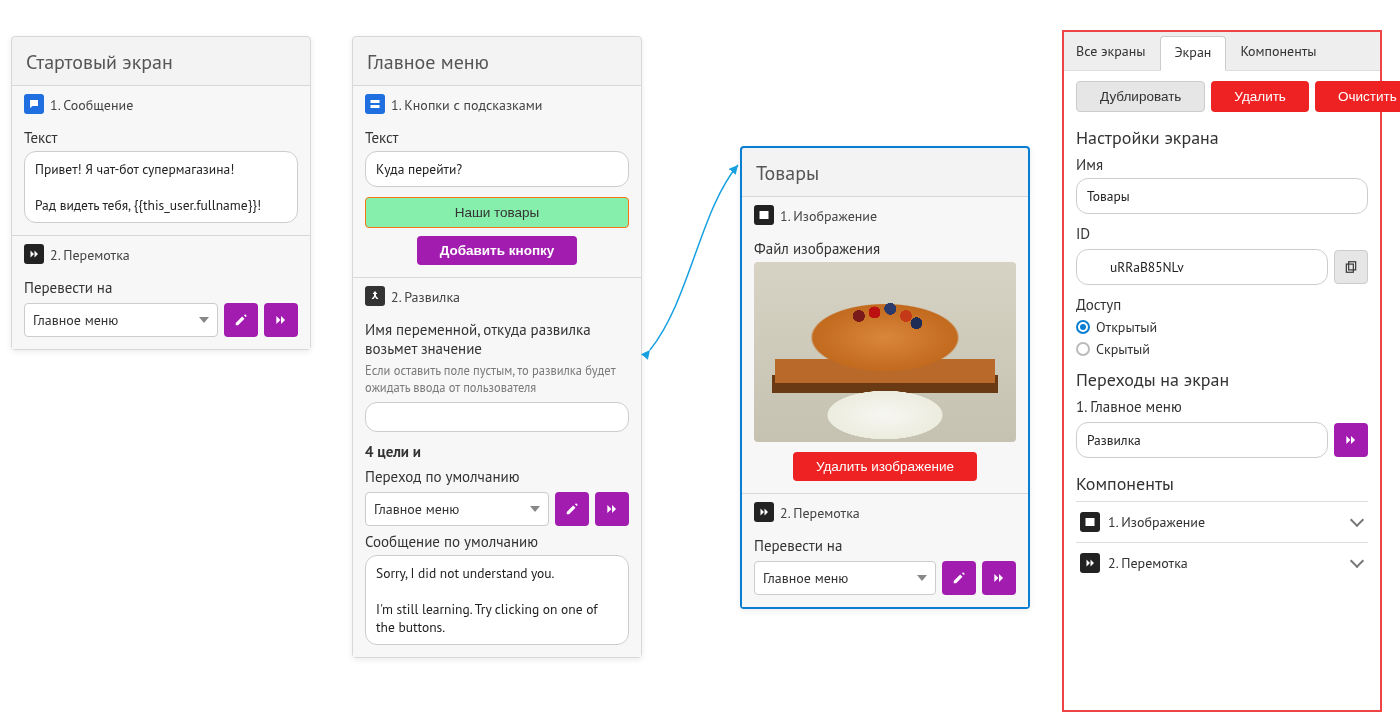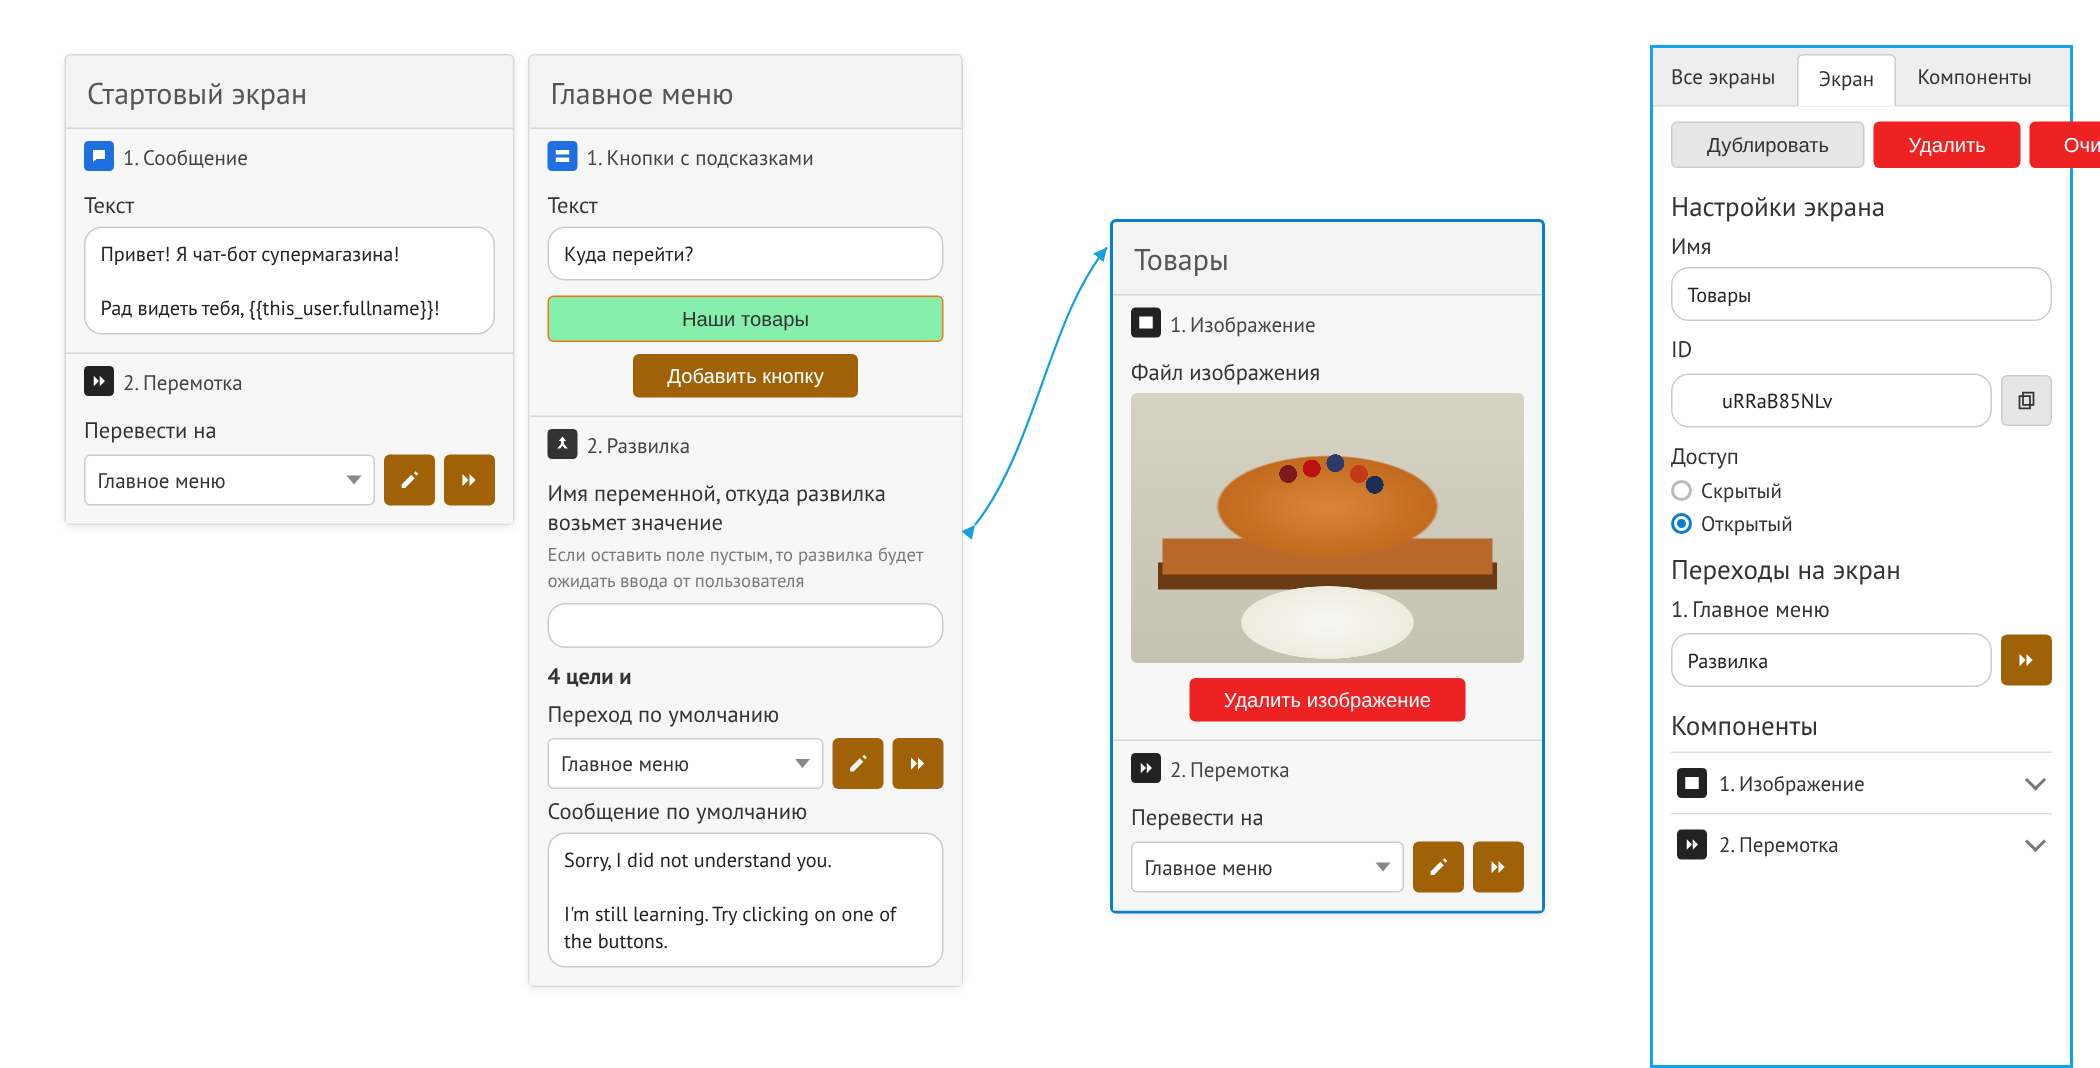--- a/index.html
+++ b/index.html
@@ -61,42 +61,42 @@
   display: flex; align-items: center; justify-content: space-between;
 }
 .select .caret {
   width: 0; height: 0; border-left: 5px solid transparent; border-right: 5px solid transparent; border-top: 6px solid #888;
 }
 .btn {
   border: none; border-radius: 4px; cursor: pointer;
   font-size: 13.5px; padding: 7px 23px;
 }
 .btn-sq { width: 34px; height: 34px; padding: 0; display:flex; align-items:center; justify-content:center; }
-.btn-blue { background: #a16207; color: #fff; }
+.btn-blue { background: #a21caf; color: #fff; font-weight: bold; }
 .btn-red  { background: #e22; color: #fff; }
 .btn-gray { background: #e6e6e6; color: #333; border:1px solid #ccc; }
 .btn-white { background:#86efac; border:1px solid #f97316; color:#333; }
 
 .icon {
   width: 20px; height: 20px; display:inline-flex; align-items:center; justify-content:center;
   border-radius: 3px; color:#fff; flex-shrink:0;
 }
 .ic-msg   { background:#1f6fe0; }
 .ic-fwd   { background:#222; }
 .ic-btns  { background:#1f6fe0; }
 .ic-fork  { background:#333; }
 .ic-img   { background:#222; }
 
 
 .panel {
   position: absolute;
   right: 18px; top: 30px;
-  width: 282px; height: 682px;
+  width: 320px; height: 682px;
   background:#fff;
-  border: 2px solid #0ea5e9;
+  border: 2px solid #ef4444;
 }
 .tabs { display:flex; background:#eee; border-bottom:1px solid #ddd; }
 .tab { padding:10px 12px; font-size:14px; color:#333; cursor:pointer; }
 .tab.active { background:#fff; border:1px solid #ccc; border-bottom-color:#fff; border-radius:4px 4px 0 0; margin:4px 2px -1px; padding:6px 14px; }
 .panel-body { padding: 10px 12px; }
 .panel-row { margin-bottom: 10px; }
 .panel-actions { display:flex; gap:6px; margin-bottom:14px; }
 .section-title { font-size:18px; color:#333; margin:8px 0 6px; font-weight:400;}
 .radio-row { display:flex; align-items:center; gap:6px; margin:4px 0; }
 .radio-dot { width:14px;height:14px;border-radius:50%; border:2px solid #0a7ed3; display:inline-block; position:relative;}
@@ -126,21 +126,21 @@
 
 svg{display:block;}
 .connector { position:absolute; pointer-events:none; }
 .bold{font-weight:600;}
 </style>
 </head>
 <body>
 
 <div class="canvas">
 
-<div class="card" style="left:43px; top:36px; width:300px;">
+<div class="card" style="left:11px; top:36px; width:300px;">
   <div class="card-title">Стартовый экран</div>
   <div class="comp">
     <div class="comp-head">
       <span class="icon ic-msg">
         <svg width="12" height="12" viewBox="0 0 24 24">
               <path fill="#fff" d="M4 4h16v12H9l-5 4z"></path>
             </svg>
       </span>
       <span>1. Сообщение</span>
     </div>
@@ -335,26 +335,26 @@
                 <rect x="8" y="3" width="12" height="14" fill="none" stroke="#333" stroke-width="2"></rect>
                 <rect x="4" y="7" width="12" height="14" fill="none" stroke="#333" stroke-width="2"></rect>
               </svg>
         </button>
       </div>
     </div>
 
     <div class="panel-row">
       <div class="lbl">Доступ</div>
       <div class="radio-row">
+        <span class="radio-dot checked"></span>
+        <span>Открытый</span>
+      </div>
+      <div class="radio-row">
         <span class="radio-dot off"></span>
         <span>Скрытый</span>
-      </div>
-      <div class="radio-row">
-        <span class="radio-dot checked"></span>
-        <span>Открытый</span>
       </div>
     </div>
 
     <div class="section-title">Переходы на экран</div>
     <div class="lbl">1. Главное меню</div>
     <div class="row">
       <div class="textbox" style="flex:1; min-height:30px;">Развилка</div>
       <button class="btn btn-blue btn-sq">
         <svg width="14" height="14" viewBox="0 0 24 24">
               <path fill="#fff" d="M4 5l7 7-7 7zM12 5l7 7-7 7z"></path>

